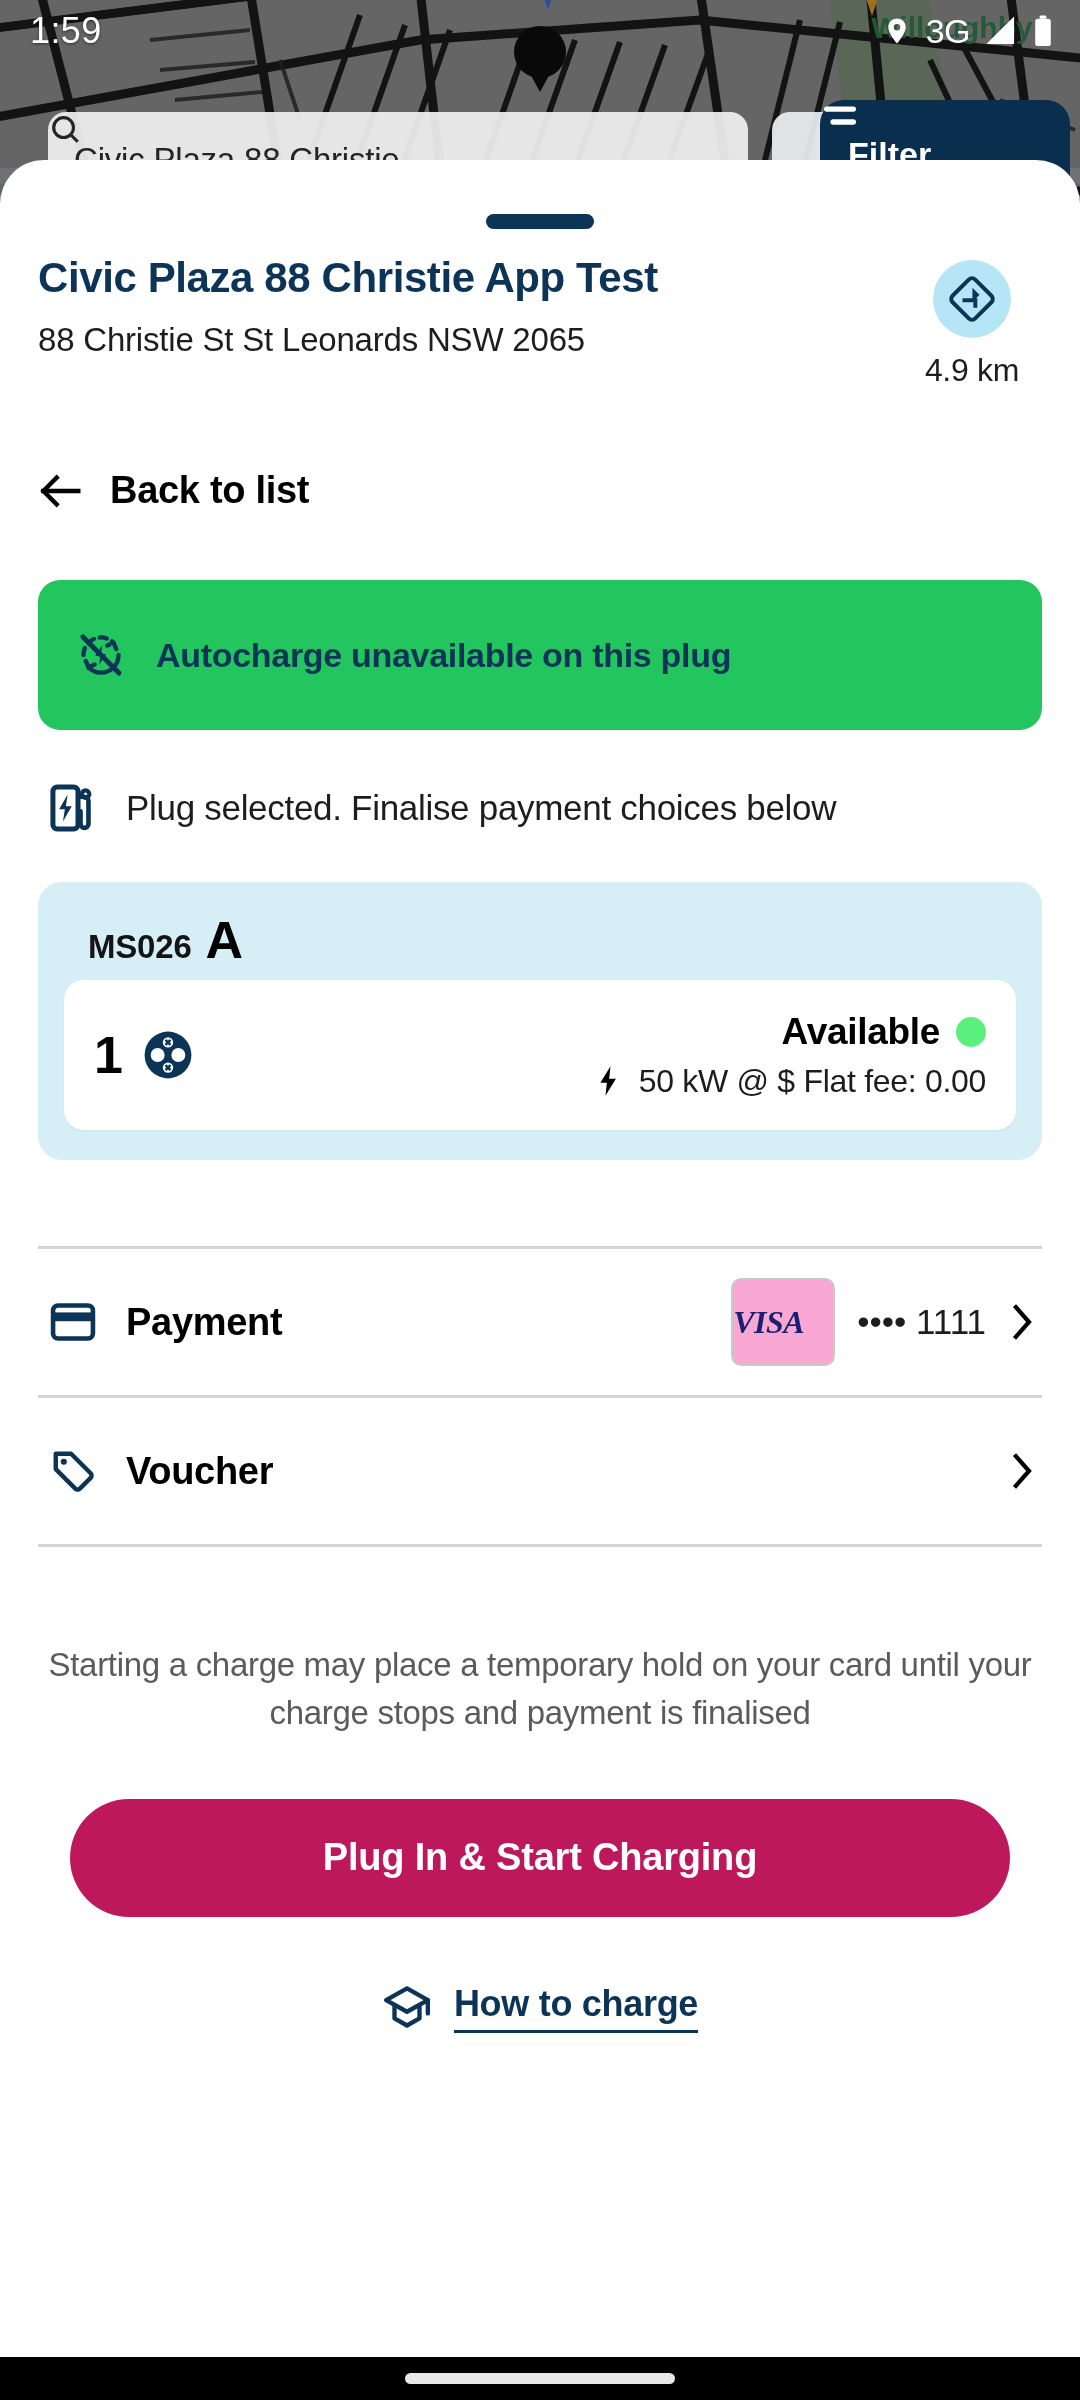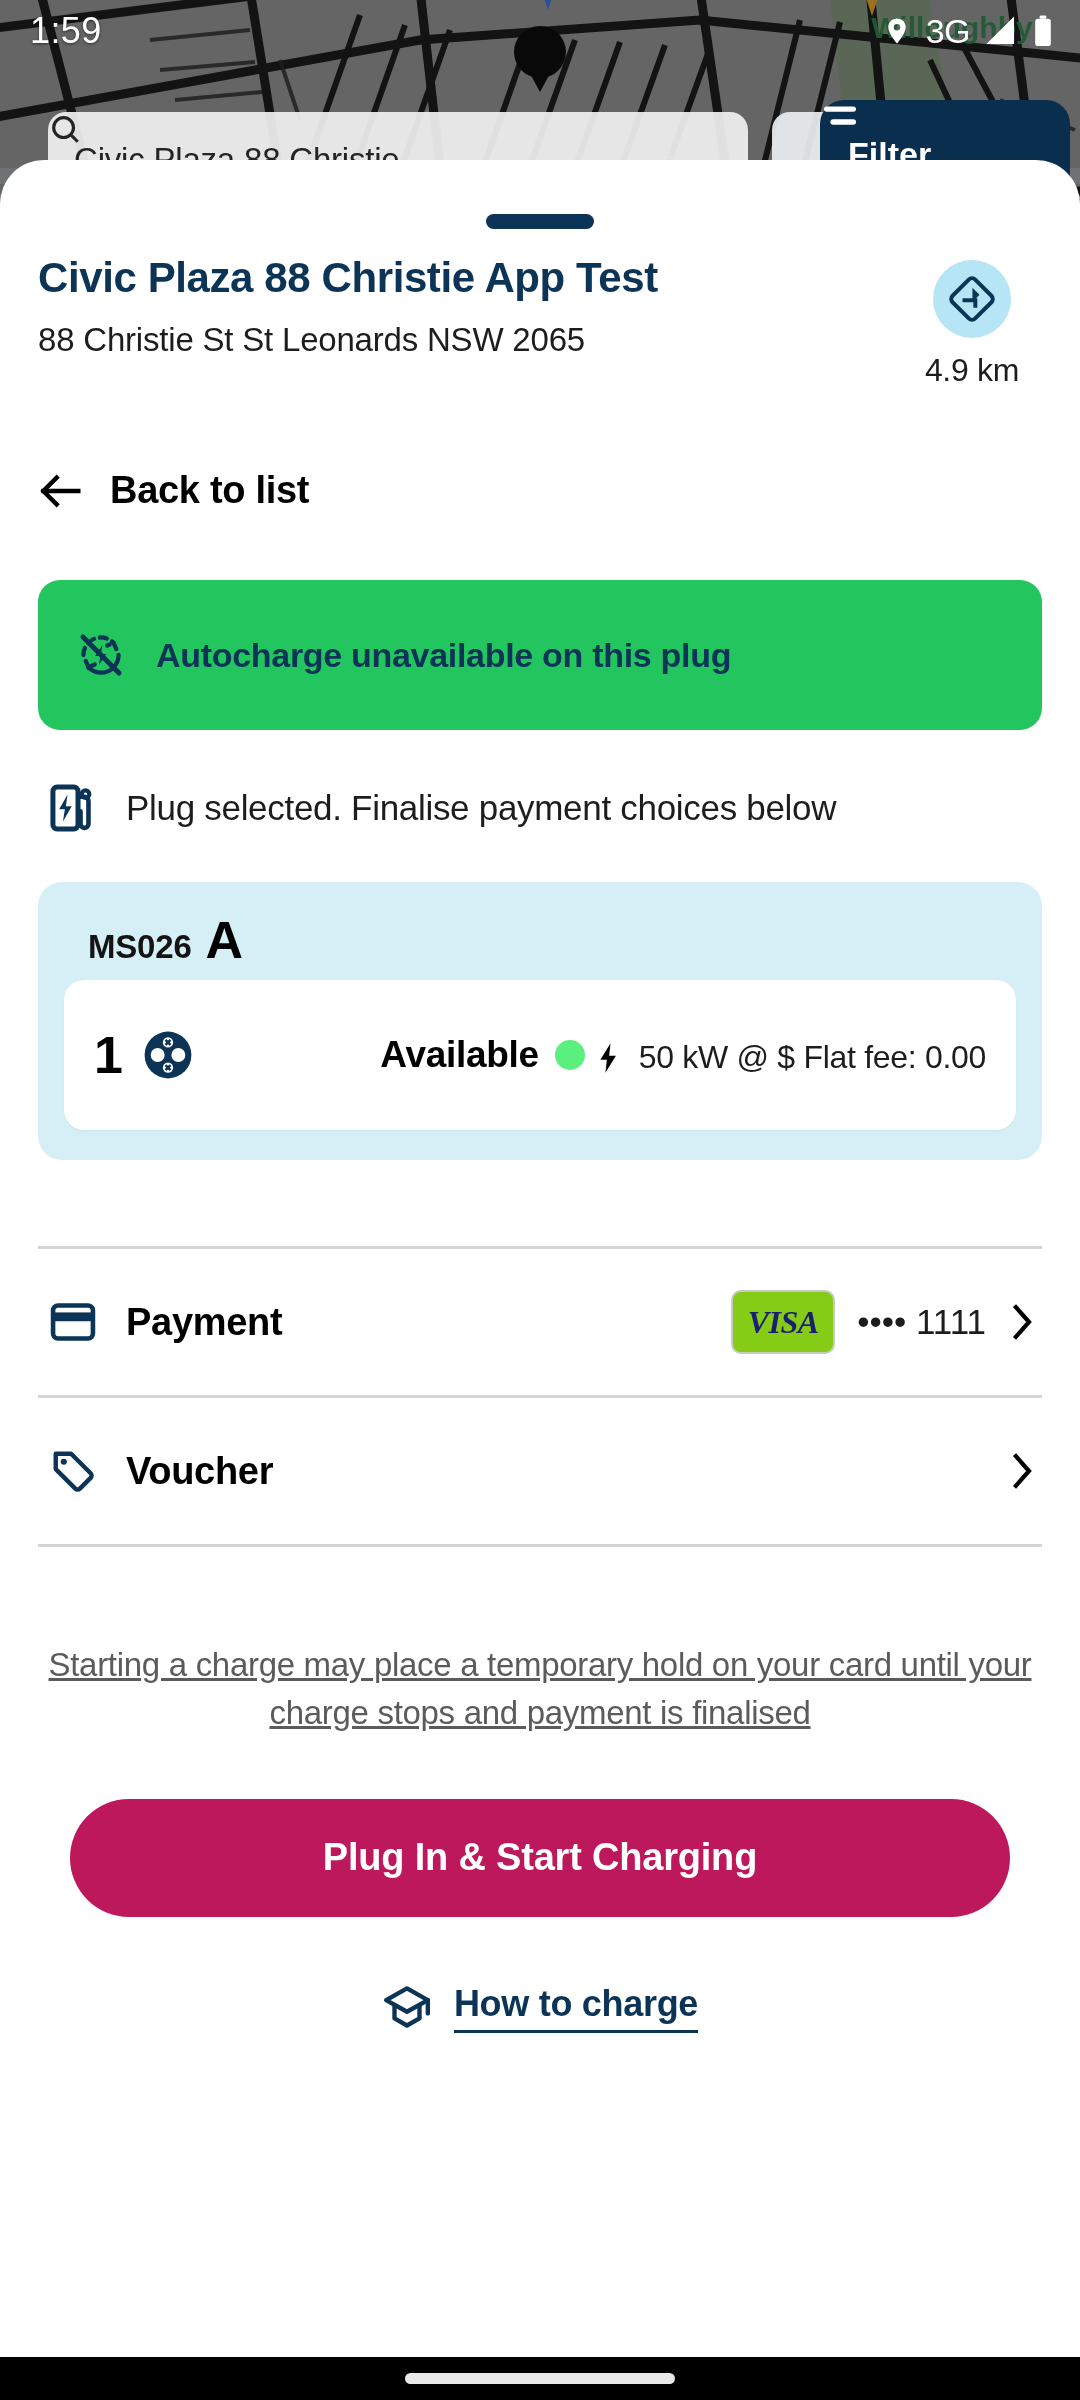--- a/index.html
+++ b/index.html
@@ -186,21 +186,21 @@
     padding: 0 30px 0 30px;
     box-shadow: 0 1px 2px rgba(0,0,0,0.05);
   }
   #plug-card .left {
     display: flex; align-items: center; gap: 18px;
   }
   #plug-card .plug-number {
     font-size: 52px; font-weight: 700; color: #000; line-height: 1;
   }
   #plug-card .right {
-    display: flex; flex-direction: row; align-items: flex-end;
+    display: flex; flex-direction: column; align-items: flex-end;
     gap: 10px;
   }
   .availability-line {
     display: flex; align-items: center; gap: 16px;
   }
   .availability-text {
     font-size: 37px; font-weight: 700; color: #000;
     letter-spacing: -0.3px;
   }
   .availability-dot {
@@ -231,41 +231,40 @@
   }
   .option-row .row-label {
     font-size: 38px; font-weight: 700; color: #000;
     letter-spacing: -0.3px;
   }
   .option-row .right {
     display: flex; align-items: center; gap: 22px;
     padding-right: 6px;
   }
   .visa-badge {
-    width: 104px; height: 64px; border-radius: 10px;
-    border: 2px solid #c9c9c9; background: #84cc16;
-    display: flex; align-items: center; justify-content: center;
+    width: 104px; height: 88px; border-radius: 10px;
+    border: 2px solid #c9c9c9; background: #f9a8d4;
+    display: flex; align-items: center; 
   }
   .visa-badge .visa-text {
     font-family: "Liberation Serif", serif;
     font-size: 32px; font-weight: 700; font-style: italic;
     color: #1a1f71; letter-spacing: -0.5px;
   }
   .card-last4 {
     font-size: 35px; color: #1d1d1d; letter-spacing: 0px;
   }
 
   
   #disclaimer {
     margin-top: 94px;
     text-align: center;
     font-size: 33px; color: #5b5b5b;
     line-height: 1.45; letter-spacing: -0.3px;
     padding: 0 10px;
-    text-decoration: underline;
   }
 
   
   #cta-button {
     margin: 62px auto 0 auto;
     width: 940px; height: 118px;
     background: #be185d;
     border-radius: 60px;
     display: flex; align-items: center; justify-content: center;
     border: none; cursor: pointer;

